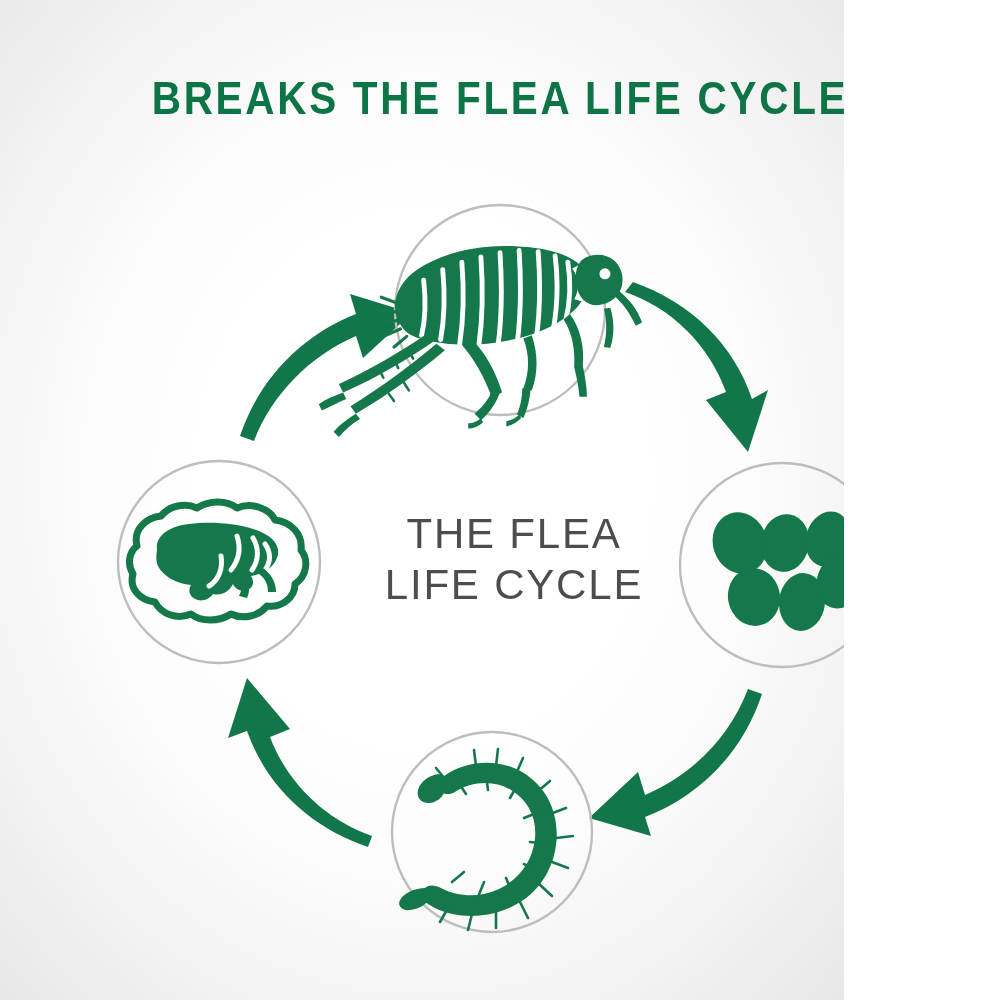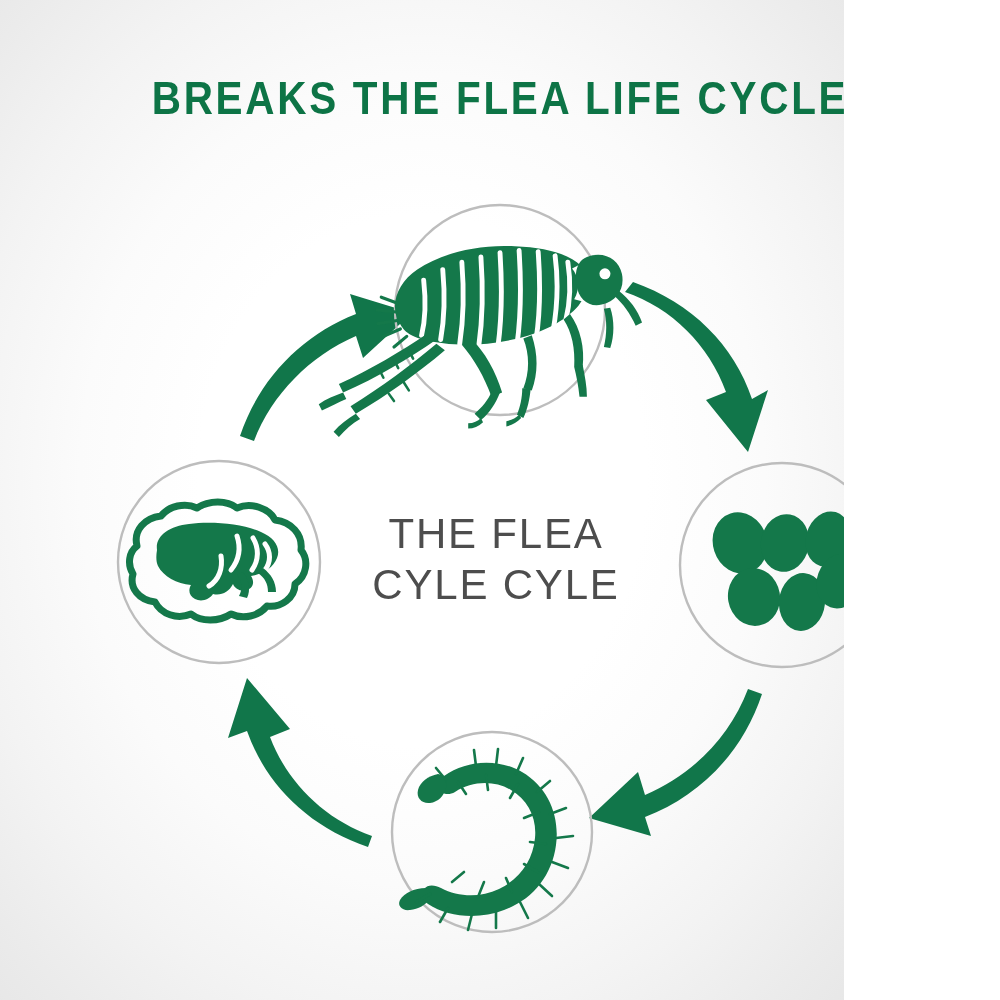--- a/index.html
+++ b/index.html
@@ -39,21 +39,21 @@
     font-size: 47px;
     letter-spacing: 3.2px;
     color: #0d7446;
     transform: scaleX(0.86);
     transform-origin: 50% 50%;
     white-space: nowrap;
     line-height: 1;
   }
   #center-label {
     position: absolute;
-    left: 306px;
+    left: 324px;
     top: 508px;
     width: 380px;
     text-align: center;
     color: #4d4d4d;
     font-size: 42px;
     font-weight: 400;
     letter-spacing: 1.8px;
     line-height: 1.22;
   }
   #center-label div { white-space: nowrap; }
@@ -300,16 +300,16 @@
         </g>
 
         <path d="M 24 10 C 30 18 32 28 28 36 L 20 34 C 24 27 23 19 18 13 Z" fill="#14784a"></path>
         <path d="M 44 6 C 52 12 57 20 57 30 L 49 30 C 49 22 46 16 39 11 Z" fill="#14784a"></path>
       </g>
     </g>
   </svg>
 
   <div id="center-label">
     <div>THE FLEA</div>
-    <div>CYLE CYLE</div>
+    <div>LIFE CYCLE</div>
   </div>
 
 </div>
 
 </body></html>

